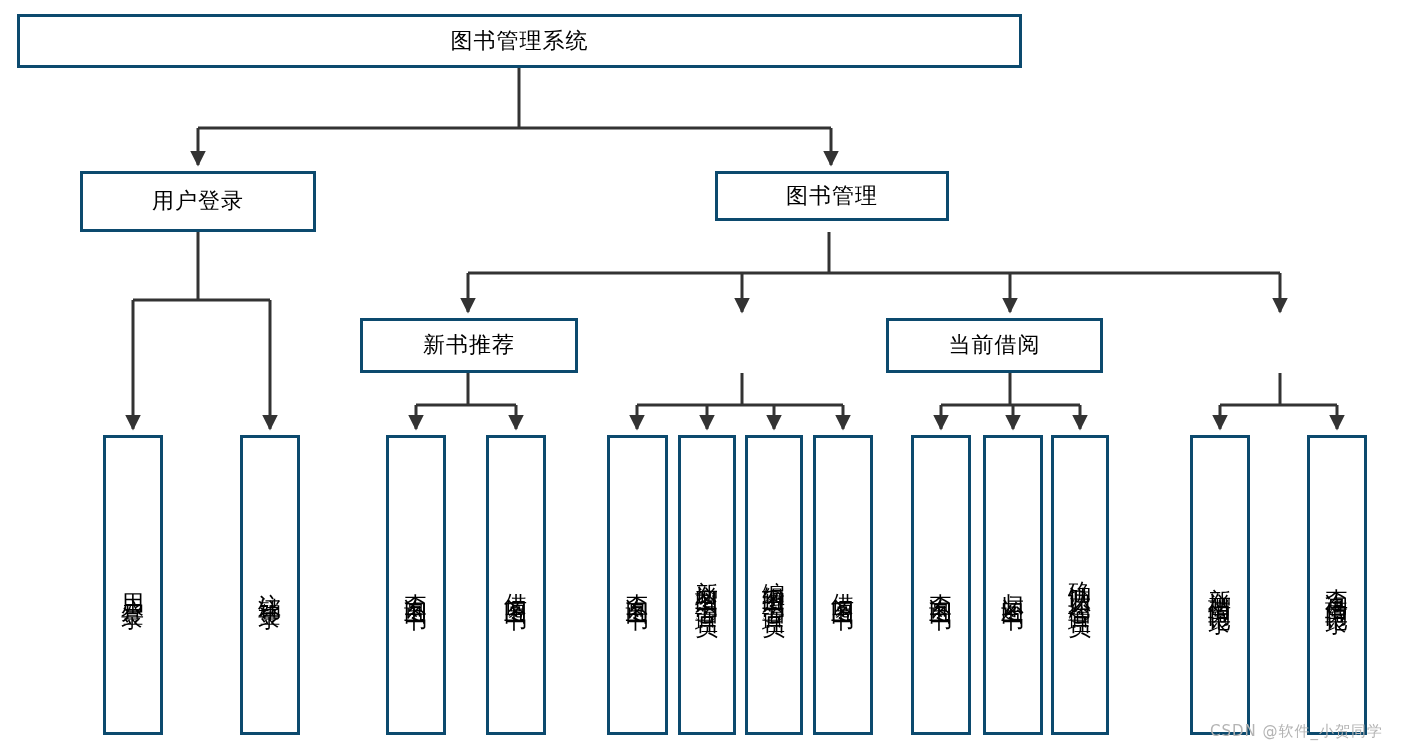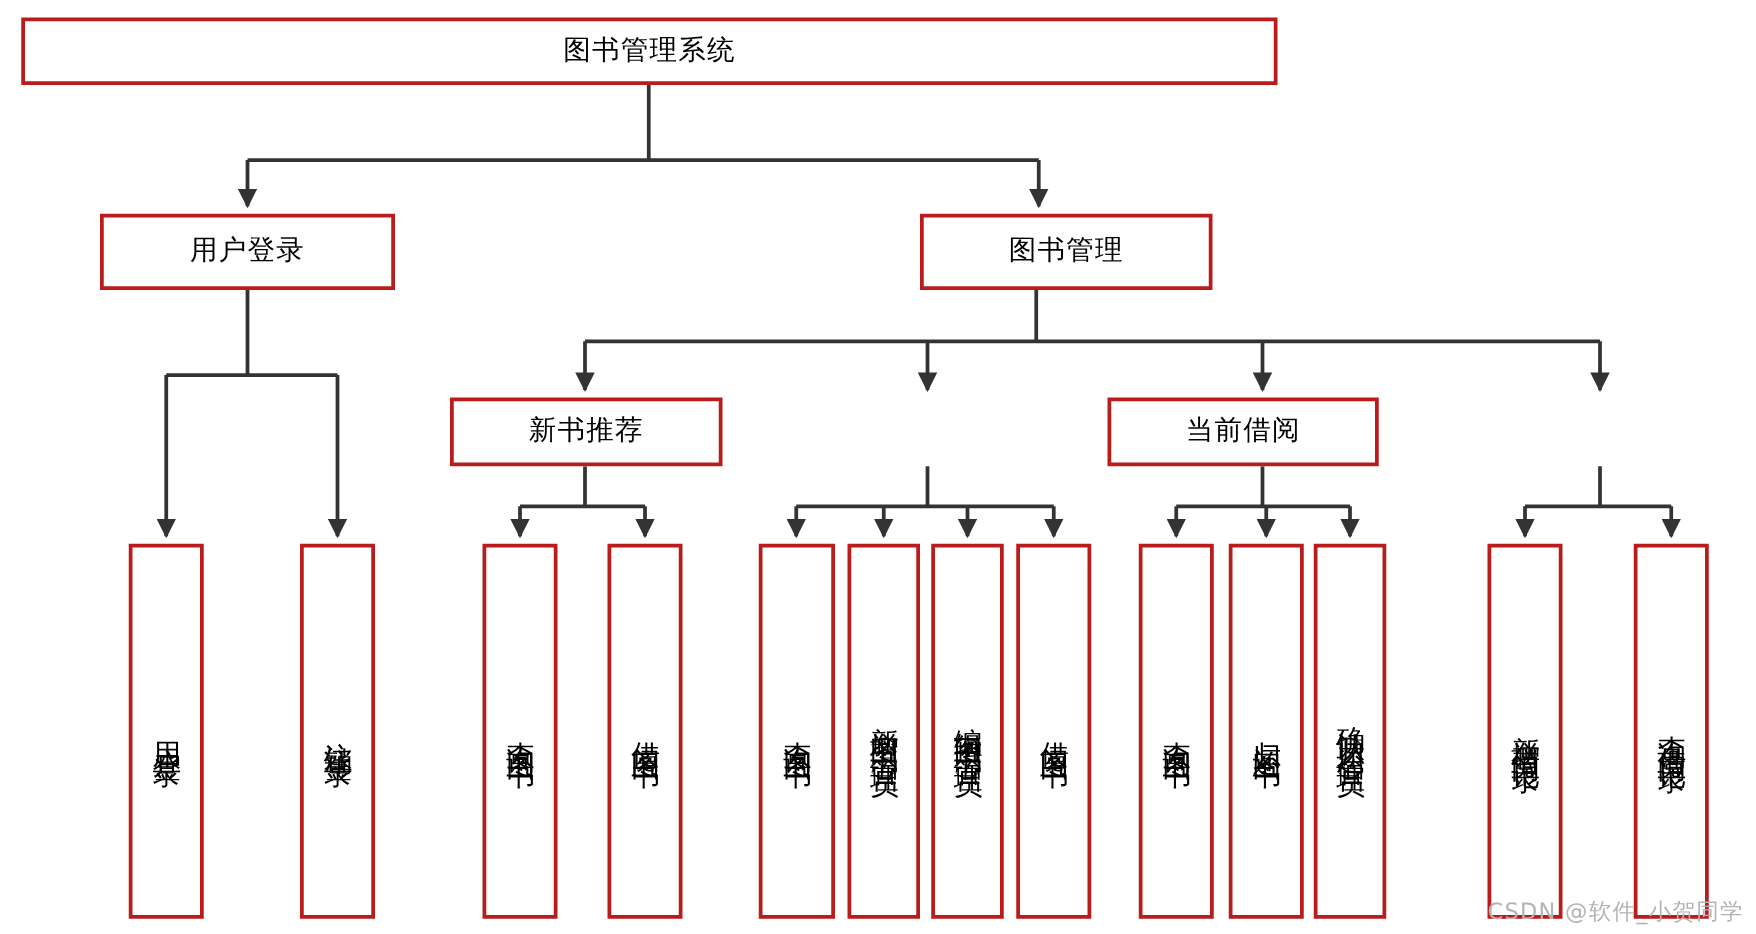--- a/index.html
+++ b/index.html
@@ -18,21 +18,21 @@
   #edges {
     position: absolute;
     left: 0;
     top: 0;
     width: 1405px;
     height: 747px;
   }
   .node {
     position: absolute;
     box-sizing: border-box;
-    border: 3px solid #b91c1c;
+    border: 3px solid #0c4a6e;
     background: #ffffff;
     display: flex;
     align-items: center;
     justify-content: center;
     color: #000000;
     z-index: 2;
   }
   .node.h {
     font-size: 22px;
     line-height: 1.1;
@@ -48,23 +48,23 @@
     padding: 6px 0;
     text-align: center;
   }
   .node.v .vlabel {
     display: block;
     writing-mode: vertical-rl;
     text-orientation: upright;
   }
   #watermark {
     position: absolute;
-    right: 10px;
+    right: 22px;
     bottom: 6px;
-    font-size: 18px;
+    font-size: 15px;
     color: #b4b4b4;
     letter-spacing: 1px;
     white-space: nowrap;
     z-index: 5;
     font-family: "DejaVu Sans", "Liberation Sans", sans-serif;
   }
 </style>
 </head>
 <body>
 
@@ -120,21 +120,21 @@
     </g>
   </svg>
 
   <div class="node h" style="left:17px; top:14px; width:1005px; height:54px;">
     <span>图书管理系统</span>
   </div>
 
   <div class="node h" style="left:80px; top:171px; width:236px; height:61px;">
     <span>用户登录</span>
   </div>
-  <div class="node h" style="left:736px; top:171px; width:234px; height:61px;">
+  <div class="node h" style="left:715px; top:171px; width:234px; height:50px;">
     <span>图书管理</span>
   </div>
 
   <div class="node h" style="left:360px; top:318px; width:218px; height:55px;">
     <span>新书推荐</span>
   </div>
   <div class="node h" style="left:886px; top:318px; width:217px; height:55px;">
     <span>当前借阅</span>
   </div>
 

